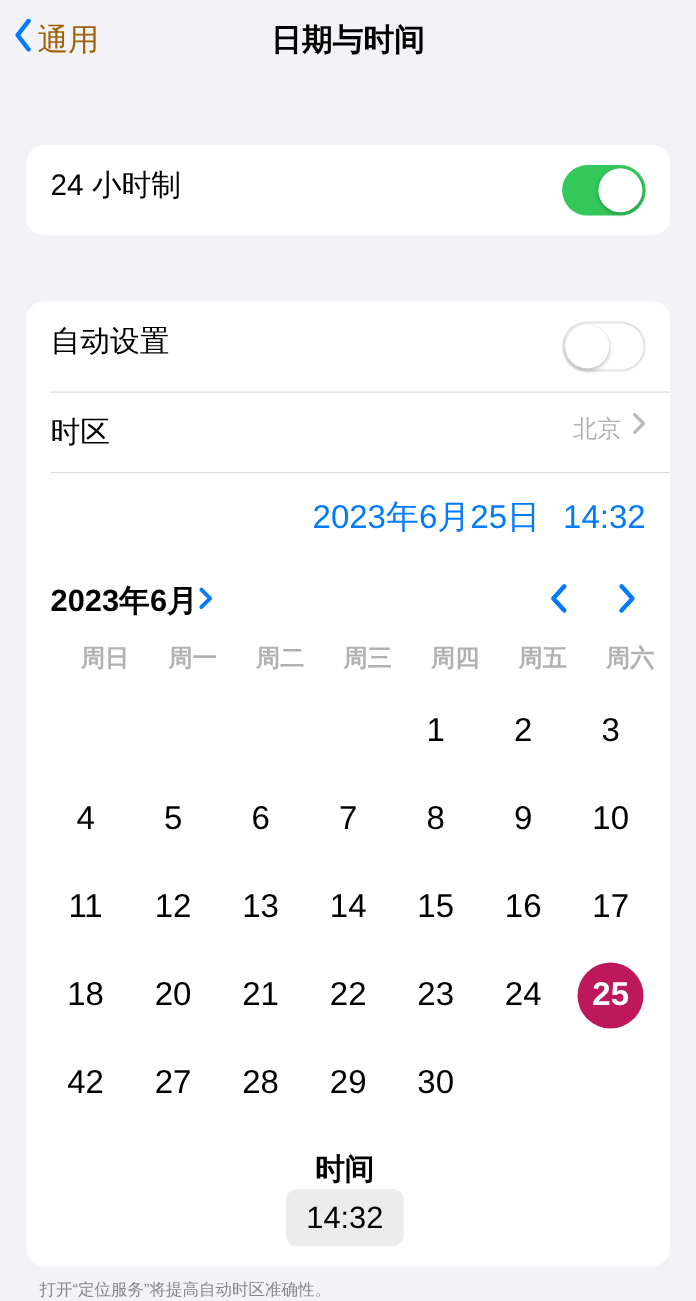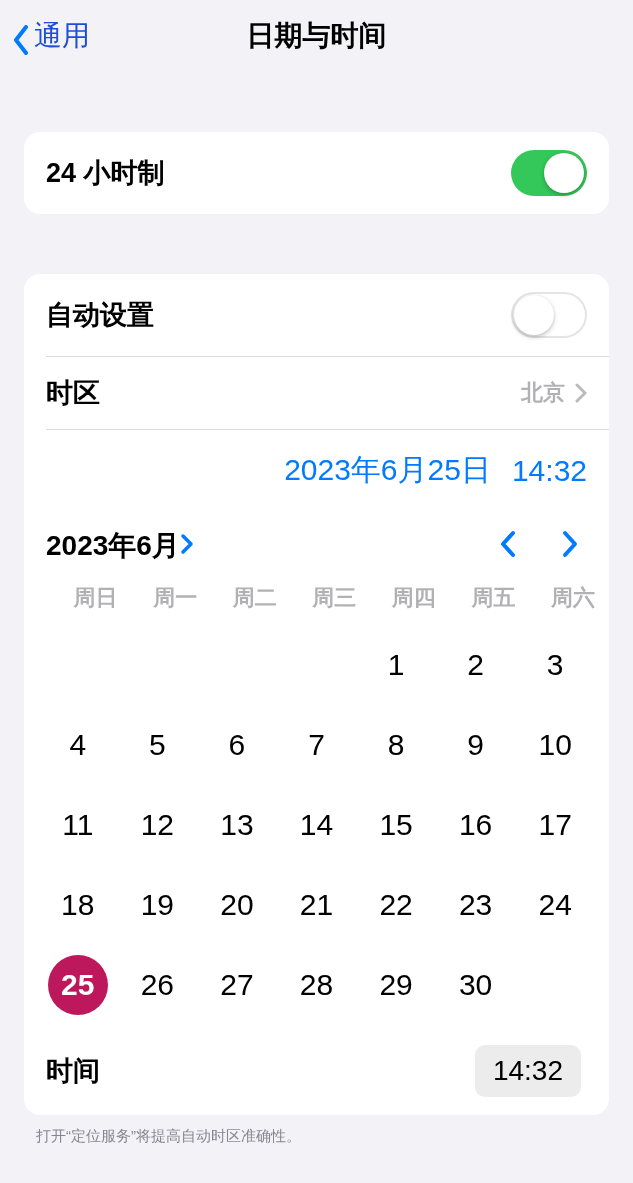--- a/index.html
+++ b/index.html
@@ -13,23 +13,23 @@
     }
     .navbar {
       display: flex;
       align-items: center;
       height: 72px;
       position: relative;
       padding: 0 12px;
     }
     .back-link {
       display: flex;
-      align-items: flex-end;
+      align-items: flex-start;
       gap: 4px;
-      color: #1d4ed8;
+      color: #a16207;
       font-size: 28px;
     }
     .back-chevron {
       width: 18px; height: 30px;
     }
     .nav-title {
       position: absolute;
       left: 0; right: 0;
       text-align: center;
       font-size: 28px;
@@ -39,25 +39,24 @@
     .group {
       background: #FFFFFF;
       border-radius: 16px;
       margin: 0 24px;
       overflow: hidden;
     }
     .group.first { margin-top: 60px; }
     .group.second { margin-top: 60px; }
     .row {
       display: flex;
-      align-items: center;
+      align-items: flex-start;
       padding: 18px 22px 18px 22px;
       min-height: 72px;
       font-size: 27px;
-      font-weight: bold;
     }
     .sep-inset { border-top: 1px solid rgba(60,60,67,0.18); margin-left: 22px; }
     .row-label { flex: 1; }
     .toggle {
       width: 76px; height: 46px; border-radius: 23px;
       position: relative;
       flex: 0 0 auto;
     }
     .toggle.on { background: #34C759; }
     .toggle.off {
@@ -144,20 +143,21 @@
       color: #fff;
       display: flex; align-items: center; justify-content: center;
       font-weight: 600;
     }
     .time-row {
       display: flex;
       align-items: center;
       padding: 14px 14px 18px 8px;
       font-size: 27px;
       font-weight: 600;
+      flex-direction: column;
     }
     .time-row .trlabel { flex: 1; }
     .time-pill {
       background: rgba(120,120,128,0.14);
       border-radius: 10px;
       padding: 10px 18px;
       font-size: 28px;
       font-weight: 400;
     }
     .footer-note {
@@ -297,42 +297,39 @@
         <div class="day">
           <span>16</span>
         </div>
         <div class="day">
           <span>17</span>
         </div>
         <div class="day">
           <span>18</span>
         </div>
         <div class="day">
-          <span>19</span>
-        </div>
-        <div class="day">
           <span>20</span>
         </div>
         <div class="day">
           <span>21</span>
         </div>
         <div class="day">
           <span>22</span>
         </div>
         <div class="day">
           <span>23</span>
         </div>
         <div class="day">
           <span>24</span>
         </div>
         <div class="day selected">
           <span>25</span>
         </div>
         <div class="day">
-          <span>26</span>
+          <span>42</span>
         </div>
         <div class="day">
           <span>27</span>
         </div>
         <div class="day">
           <span>28</span>
         </div>
         <div class="day">
           <span>29</span>
         </div>

